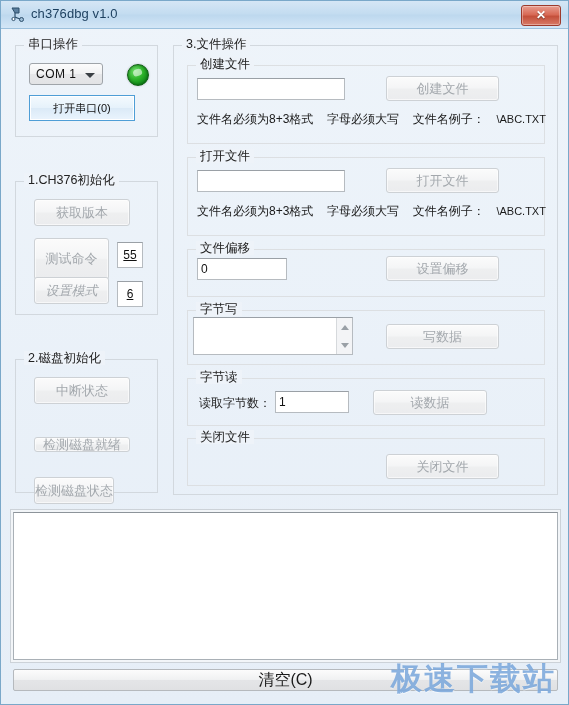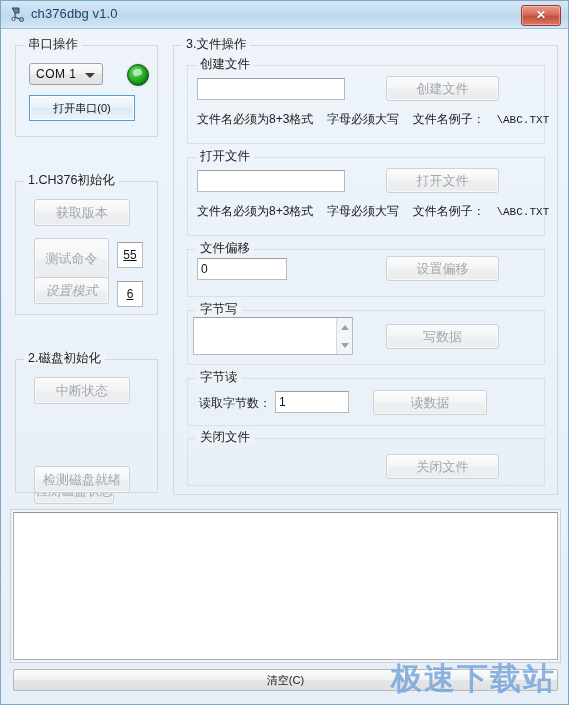--- a/index.html
+++ b/index.html
@@ -119,21 +119,21 @@
     position:absolute;left:5px;top:4px;width:9px;height:7px;border-radius:50% 50% 40% 40%;
     background:rgba(255,255,255,.55);
     transform:rotate(-18deg);
   }
 
   .lbl{position:absolute;font-size:12px;color:#222;white-space:nowrap;}
   .hint{
     position:absolute;font-size:12px;color:#1a1a1a;white-space:nowrap;
     letter-spacing:0px;
   }
-  .hint .mono{font-family:Liberation Mono, monospace;font-size:11px;}
+  .hint .mono{font-family:Liberation Sans, sans-serif;font-size:11px;}
 
   
   #writeArea{
     position:absolute;left:192px;top:316px;width:160px;height:38px;
     box-sizing:border-box;border:1px solid #b6bbc0;border-top-color:#9aa0a6;background:#fff;
   }
   #writeArea .scroll{
     position:absolute;right:0;top:0;width:15px;height:100%;
     background:#f3f4f6;border-left:1px solid #d6d9dc;
   }
@@ -158,21 +158,21 @@
   }
   #logouter{
     position:absolute;left:9px;top:508px;width:551px;height:154px;
     box-sizing:border-box;border:1px solid #ccd2d8;background:#f2f5f8;
   }
   #clearbtn{
     position:absolute;left:12px;top:668px;width:545px;height:22px;
     box-sizing:border-box;border:1px solid #b5b9bd;border-radius:2px;
     background:linear-gradient(180deg,#fcfcfc 0%,#f0f1f2 48%,#e4e5e7 52%,#e0e1e3 100%);
     display:flex;align-items:center;justify-content:center;
-    font-size:11px;color:#1a1a1a;cursor:pointer;
+    font-size:16px;color:#1a1a1a;cursor:pointer;
   }
   #watermark{
     position:absolute;right:12px;top:657px;
     font-size:31px;font-weight:bold;letter-spacing:2px;
     color:rgba(96,150,212,.72);
     text-shadow:0 1px 0 rgba(255,255,255,.55);
     pointer-events:none;white-space:nowrap;
     font-family:Liberation Mono, monospace;
   }
 </style>
@@ -222,21 +222,21 @@
 
   <div class="btn disabled" style="left:33px;top:276px;width:75px;height:27px;font-style:italic;">设置模式</div>
   <div class="inp center" style="left:116px;top:280px;width:26px;height:19px;">6</div>
 
   <div class="gb" style="left:14px;top:358px;width:143px;height:134px;">
     <span class="gb-title">2.磁盘初始化</span>
   </div>
 
   <div class="btn disabled" style="left:33px;top:376px;width:96px;height:27px;">中断状态</div>
   <div class="btn disabled" style="left:33px;top:429px;width:80px;height:27px;margin-top:47px;">检测磁盘状态</div>
-  <div class="btn disabled" style="left:33px;top:465px;width:96px;height:27px;text-align:center;">检测磁盘就绪</div>
+  <div class="btn disabled" style="left:33px;top:436px;width:96px;height:15px;text-align:center;">检测磁盘就绪</div>
 
   <div class="gb" style="left:172px;top:44px;width:385px;height:450px;">
     <span class="gb-title">3.文件操作</span>
   </div>
 
   <div class="gb inner" style="left:186px;top:64px;width:358px;height:79px;">
     <span class="gb-title">创建文件</span>
   </div>
   <div class="inp" style="left:196px;top:77px;width:148px;height:22px;"></div>
   <div class="btn disabled" style="left:385px;top:75px;width:113px;height:25px;">创建文件</div>

